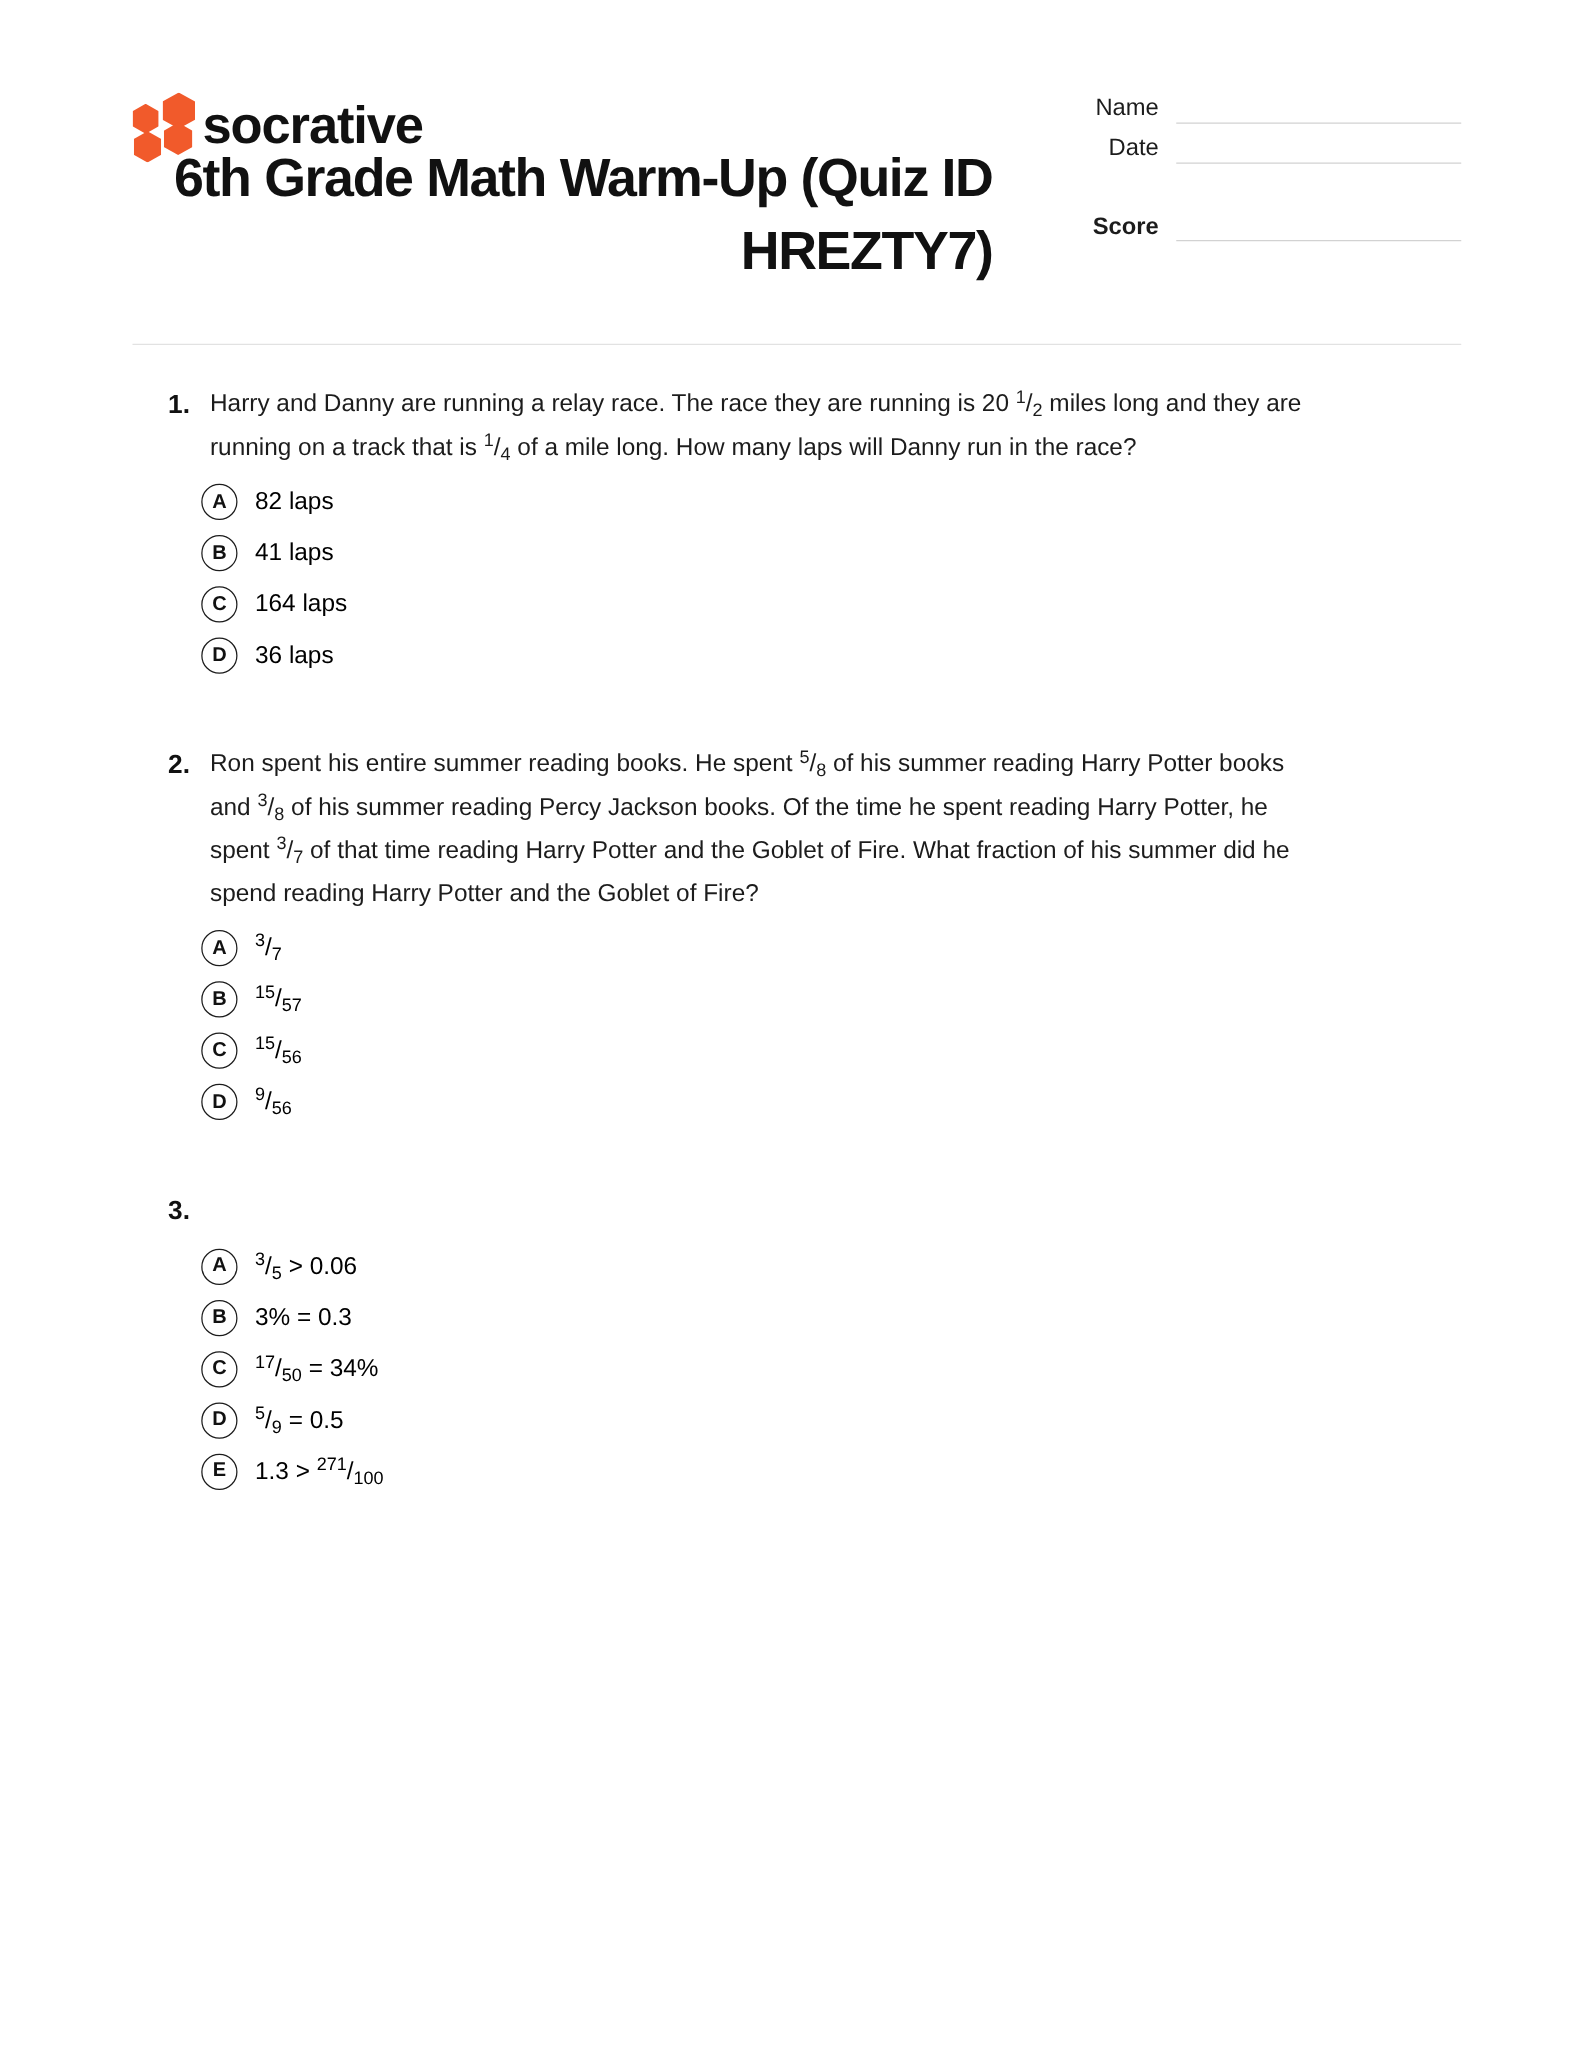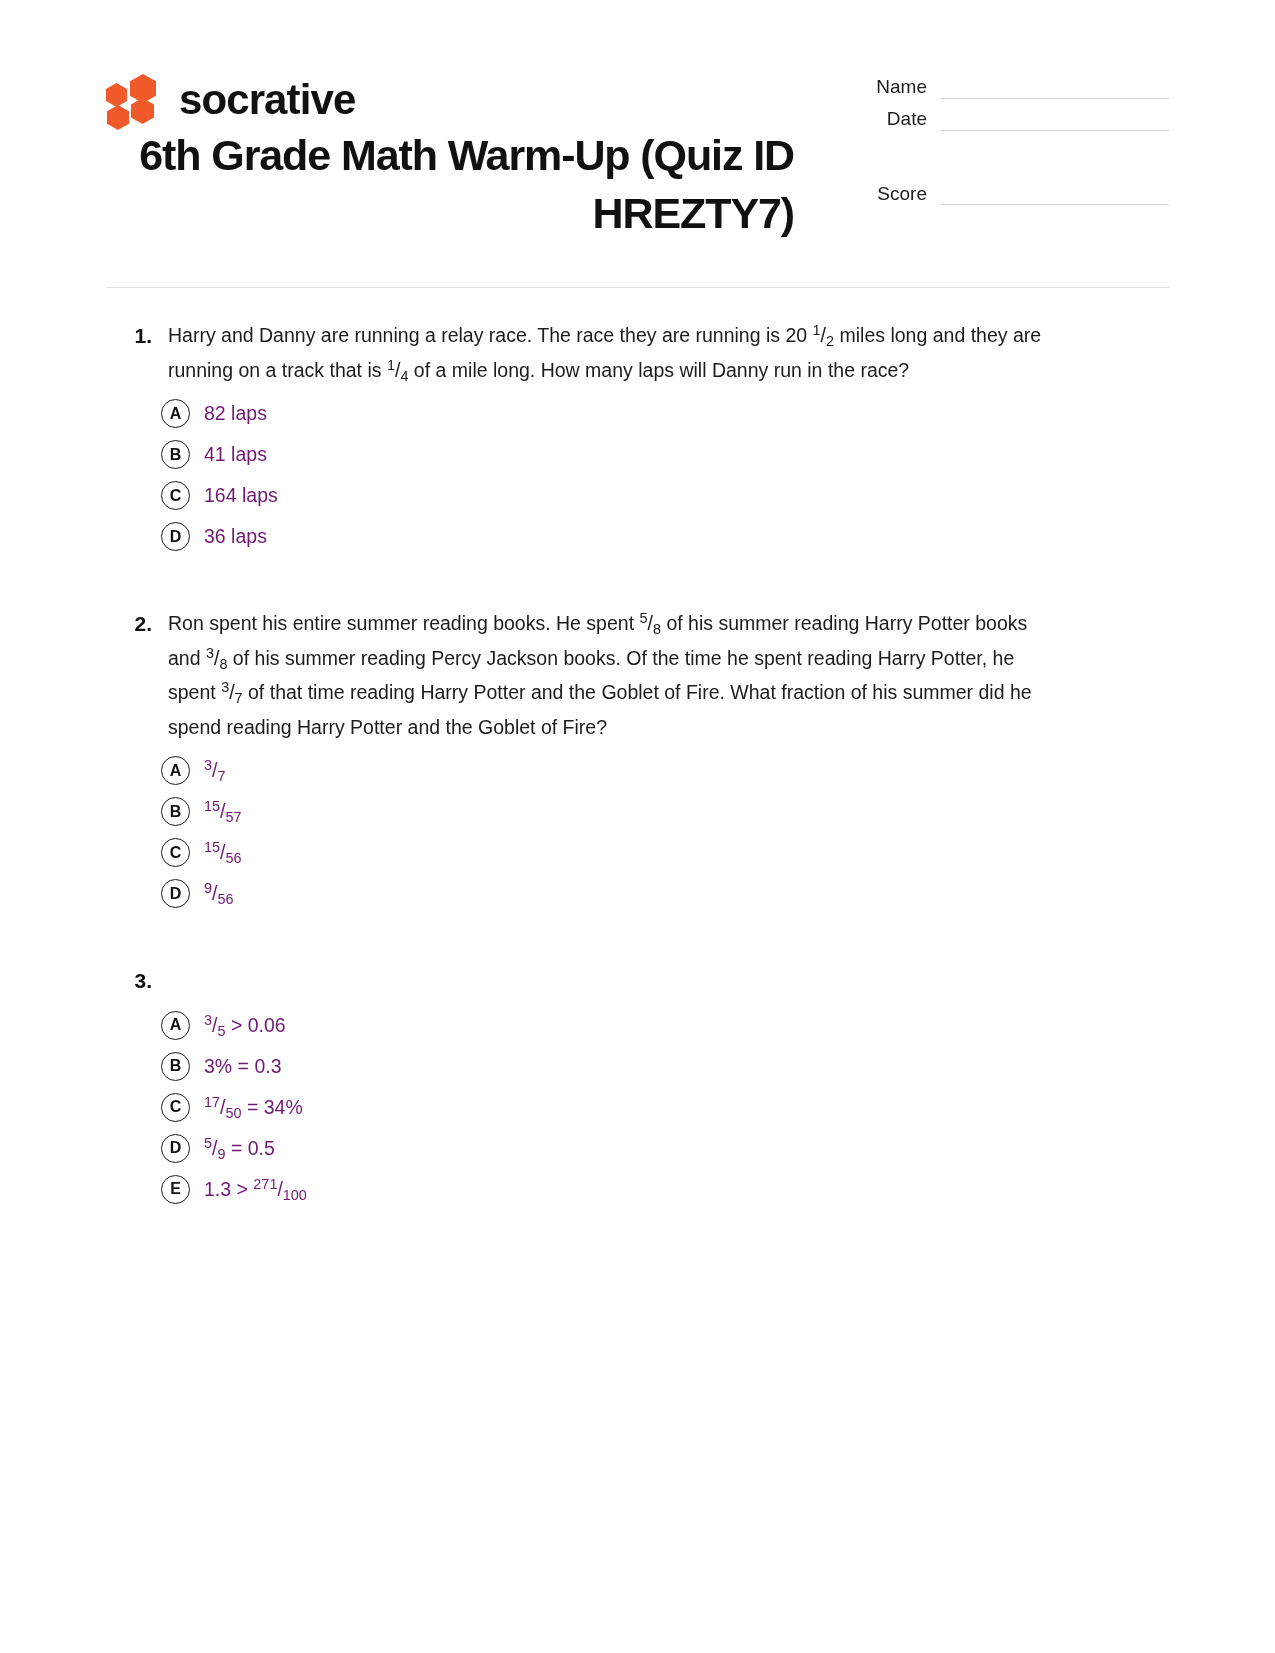--- a/index.html
+++ b/index.html
@@ -28,21 +28,20 @@
   .header {
     display: flex;
     align-items: flex-start;
     justify-content: space-between;
     padding: 58px 106px 0 106px;
   }
 
   .brand {
     display: flex;
     align-items: center;
-    gap: 17px;
     padding-top: 14px;
   }
 
   .logo-mark {
     position: relative;
     width: 56px;
     height: 56px;
     flex: none;
   }
   .hexagon {
@@ -82,21 +81,22 @@
     color: #1c1c1c;
     line-height: 1.2;
     white-space: nowrap;
   }
   .meta-line {
     width: 228px;
     border-bottom: 1.5px solid #d2d2d2;
     height: 20px;
   }
   .meta-row.score {
-    margin-top: 52px;
+    margin-top: 40px;
+    font-weight: bold;
   }
 
   
   .title-block {
     padding: 0 106px;
     margin-top: -88px;
     max-width: 900px;
   }
   .quiz-title {
     font-size: 43px;
@@ -165,21 +165,21 @@
     align-items: center;
     justify-content: center;
     font-size: 16px;
     font-weight: 700;
     color: #111111;
     line-height: 1;
     flex: none;
   }
   .opt-text {
     font-size: 19.5px;
-    color: #701a75;
+    color: #000000;
     line-height: 1.5;
   }
 
   
   .frac { white-space: nowrap; }
   .frac .num {
     font-size: 0.74em;
     vertical-align: 0.48em;
     line-height: 0;
   }

